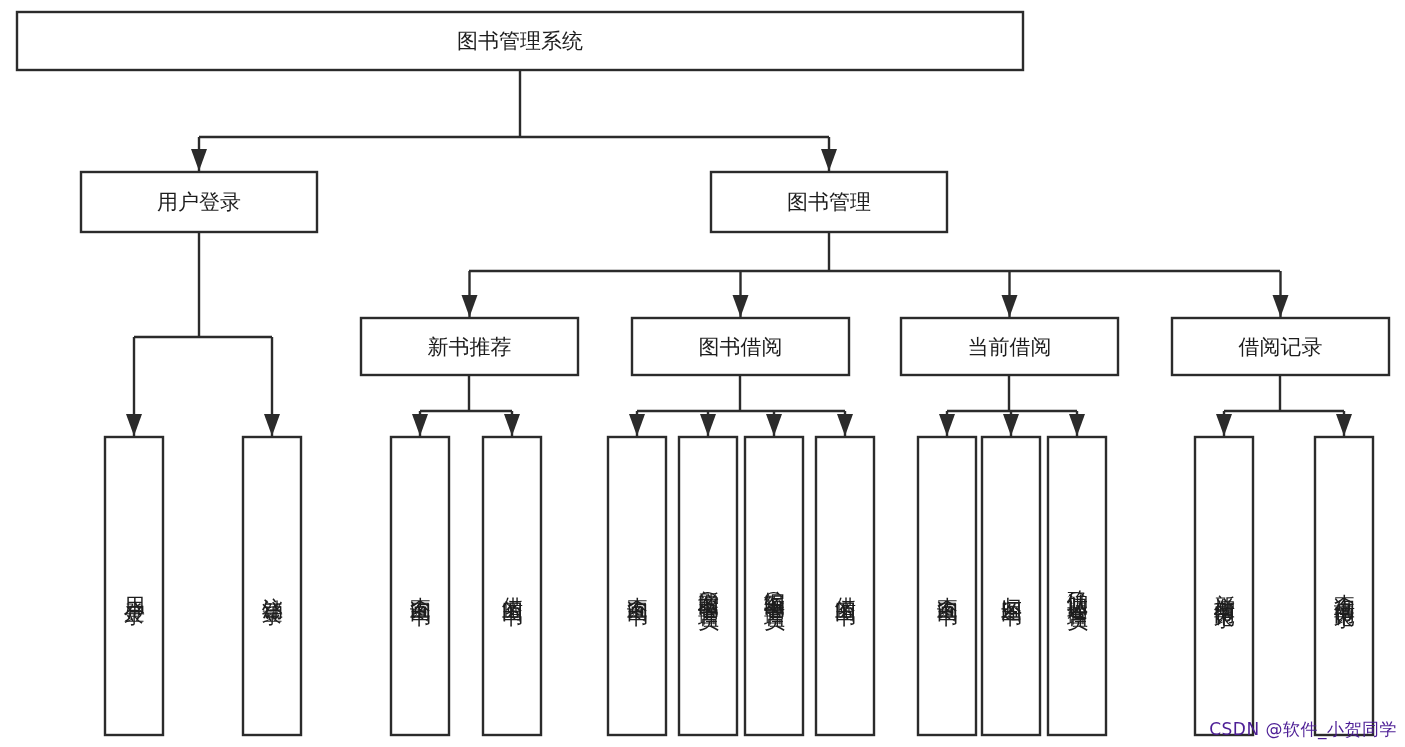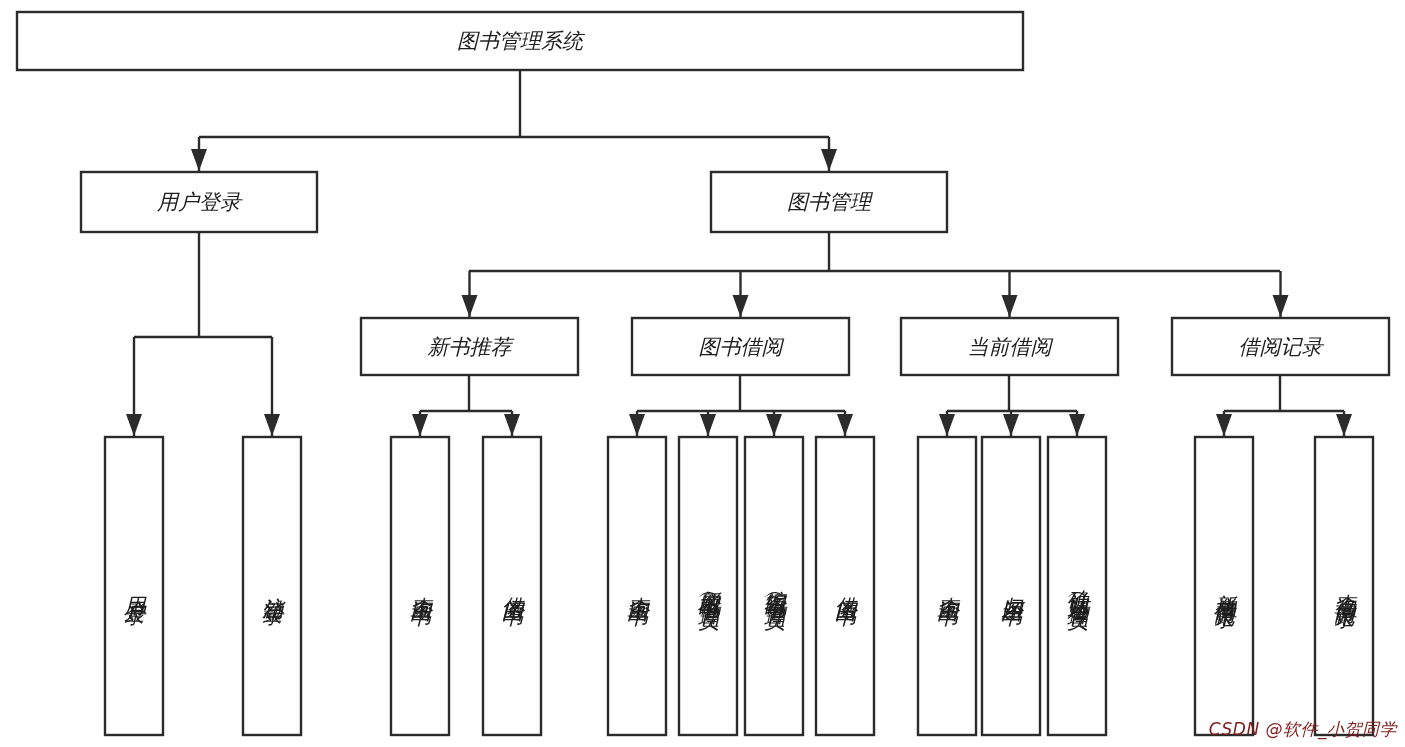--- a/index.html
+++ b/index.html
@@ -11,21 +11,20 @@
     width: 1405px;
     height: 747px;
     font-family: "DejaVu Sans", "Liberation Sans", sans-serif;
     overflow: hidden;
   }
   #diagram-root {
     position: relative;
     width: 1405px;
     height: 747px;
     background: #ffffff;
-    font-style: italic;
   }
   svg#tree-svg {
     position: absolute;
     left: 0;
     top: 0;
     width: 1405px;
     height: 747px;
   }
   .node-box {
     fill: #ffffff;
@@ -67,21 +66,21 @@
     color: #1d1d1d;
     text-align: center;
     white-space: nowrap;
   }
   #watermark {
     position: absolute;
     right: 8px;
     bottom: 6px;
     font-family: "DejaVu Sans", "Liberation Sans", sans-serif;
     font-size: 17px;
-    color: #7f1d1d;
+    color: #4c1d95;
     letter-spacing: 0.5px;
     white-space: nowrap;
     user-select: none;
   }
 </style>
 </head>
 <body>
 
 <div id="diagram-root">
 

